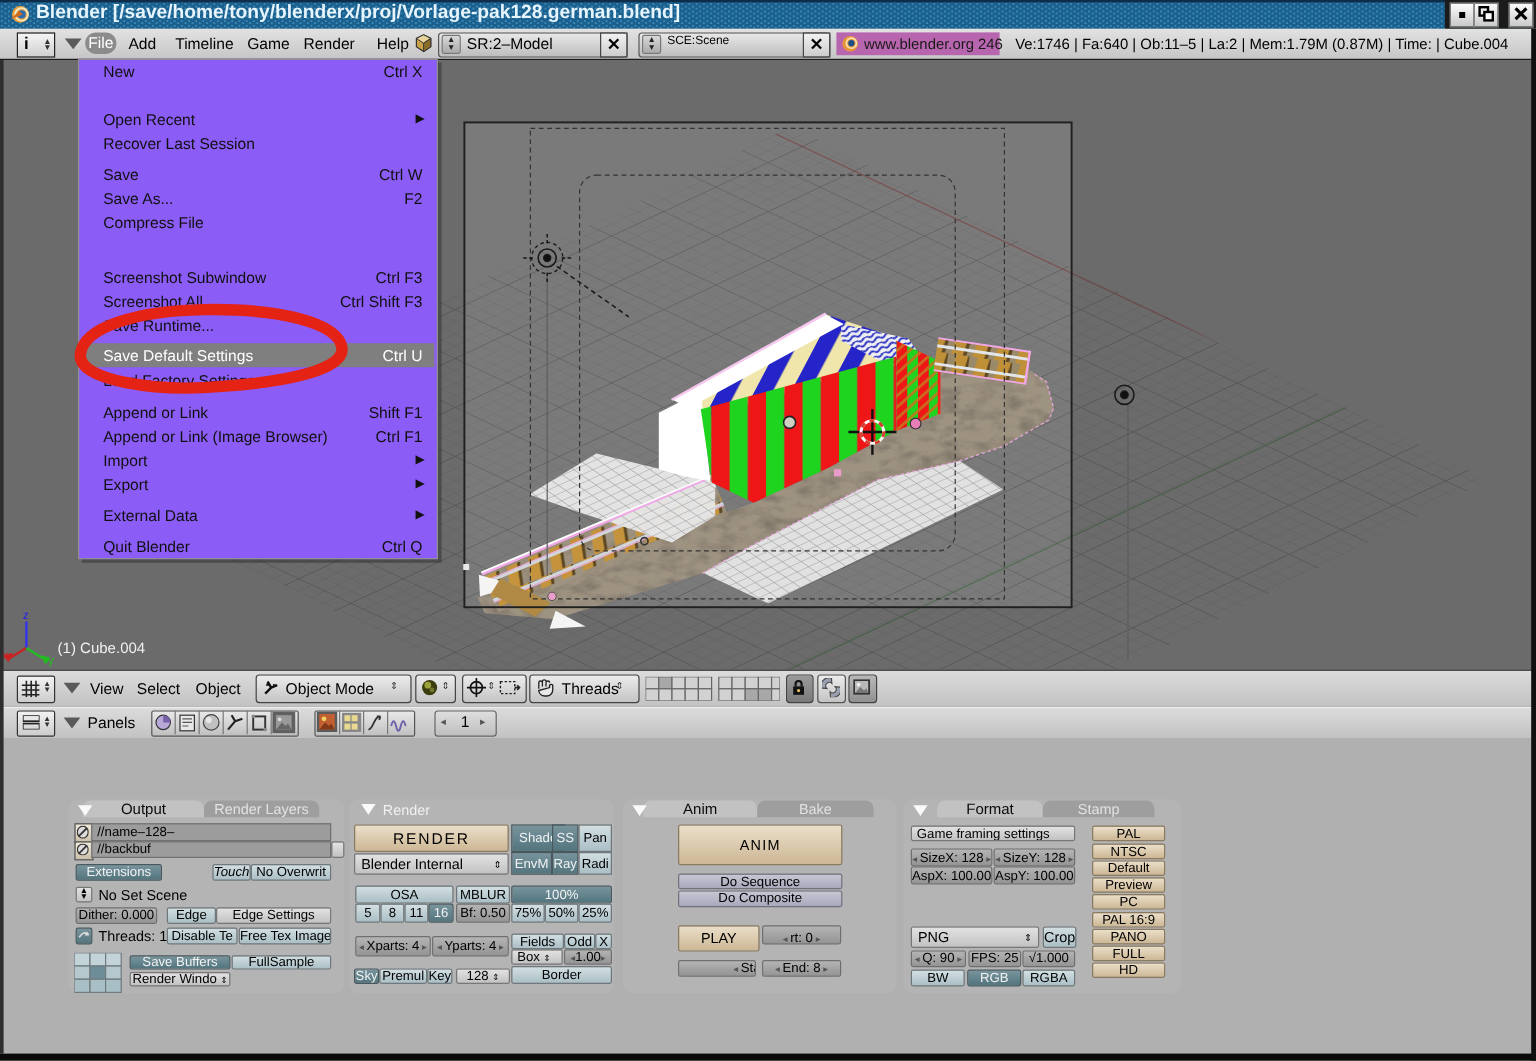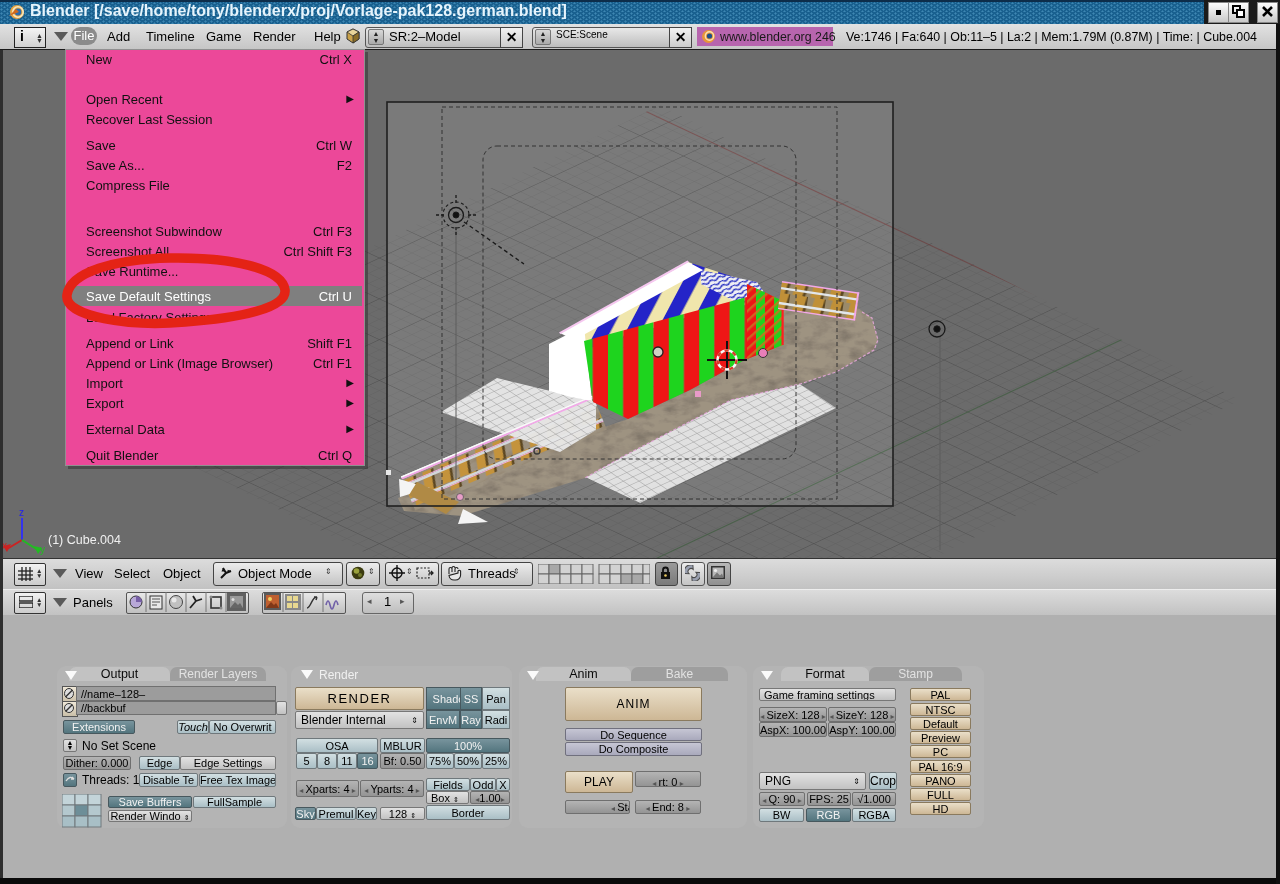--- a/index.html
+++ b/index.html
@@ -19,21 +19,21 @@
 #viewport{position:absolute;left:0;top:50px;width:1280px;height:508px;background:#686868;}
 .hdr{position:absolute;left:0;width:1280px;background:linear-gradient(#dcdcdc,#c2c2c2);}
 #hdr3d{top:558px;height:30px;border-top:1px solid #333;border-bottom:1px solid #555;}
 #hdrbut{top:589px;height:25px;border-top:1px solid #eee;border-bottom:1px solid #555;}
 #butwin{position:absolute;left:0;top:615px;width:1280px;height:263px;background:#b0b0b0;}
 #blackbottom{position:absolute;left:0;top:878px;width:1280px;height:6px;background:#0a0a0a;}
 #rightedge{position:absolute;left:1276px;top:24px;width:4px;height:860px;background:#101010;}
 #leftedge{position:absolute;left:0px;top:50px;width:3px;height:828px;background:#2e2e2e;}
 
 
-#filemenu{position:absolute;left:65px;top:49px;width:298px;height:415px;background:#ec4899;
+#filemenu{position:absolute;left:65px;top:49px;width:298px;height:415px;background:#8b5cf6;
  border:1px solid #909090;box-shadow:3px 3px 0 rgba(40,40,40,.45);}
 .mi{position:absolute;left:0;width:296px;height:20px;font-size:13px;color:#111;}
 .mi .lbl{position:absolute;left:20px;top:3px;}
 .mi .sc{position:absolute;right:10px;top:3px;}
 .mi .arr{position:absolute;right:8px;top:4px;font-size:10px;}
 .mi.hl{background:#7f7f7f;color:#fff;}
 
 
 .panel{position:absolute;background:#b4b4b4;border-radius:9px;}
 .ptab{position:absolute;top:-14px;height:14px;font-size:12px;text-align:center;border-radius:7px 7px 0 0;}

